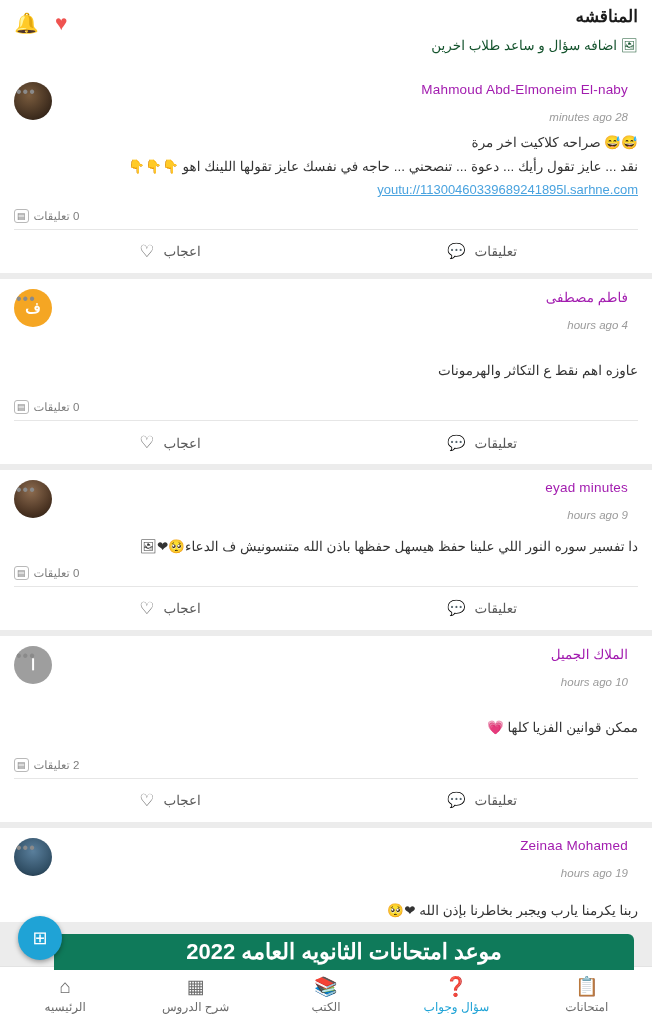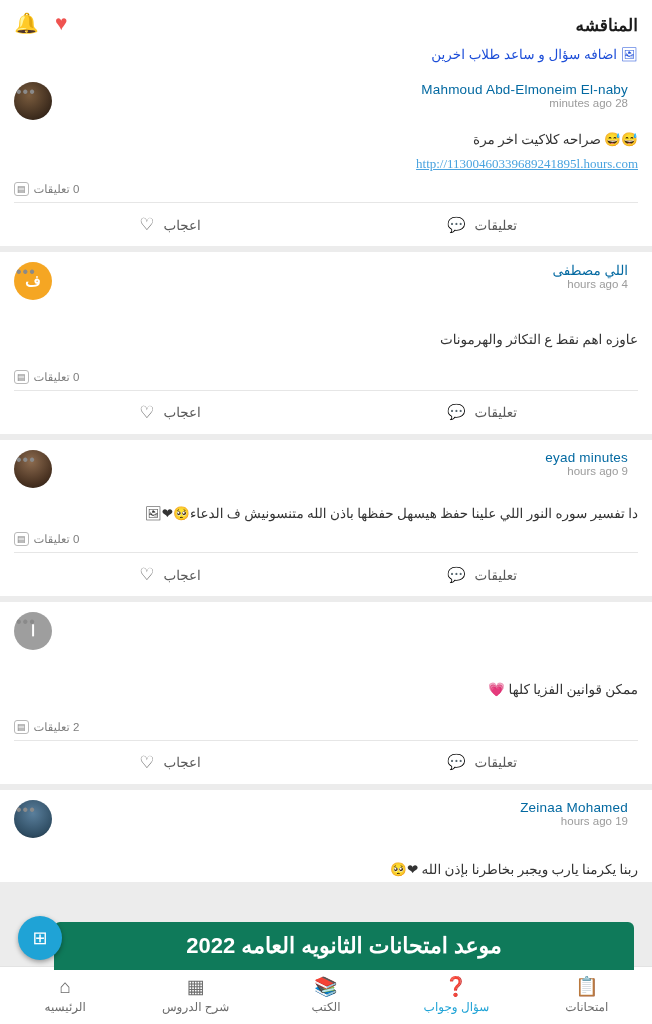--- a/index.html
+++ b/index.html
@@ -23,26 +23,26 @@
     flex: 0 0 auto;
     position: relative;
     height: 72px;
   }
   .header-title {
     text-align: right;
     font-size: 17px;
     font-weight: bold;
     color: #1b1b1b;
     direction: rtl;
-    margin-top: 9px;
+    margin-top: 0;
   }
   .header-sub {
     text-align: right;
     font-size: 13.5px;
-    color: #1d4ed8;
+    color: #14532d;
     direction: rtl;
     margin-top: 10px;
   }
   .header-icons {
     position: absolute;
     top: 12px; left: 14px;
     display: flex; gap: 16px; align-items: center;
   }
   .icon-heart { font-size: 21px; color: #ef5350; line-height: 1; }
   .icon-bell { font-size: 20px; color: #2196f3; line-height: 1; }
@@ -81,41 +81,41 @@
   .av-3 { background: #9e9e9e; }
   .av-4 { background: radial-gradient(circle at 50% 35%, #5a7f9c 0%, #2f4d63 70%, #16242f 100%); }
   .names {
     text-align: right;
     direction: rtl;
     margin-right: 10px;
     flex: 1 1 auto;
   }
   .author {
     font-size: 13.5px;
-    color: #0369a1;
+    color: #a21caf;
     letter-spacing: .2px;
   }
   .time {
     font-size: 11.5px;
     color: #9b9b9b;
-    margin-top: 0;
+    margin-top: 14px;
+    font-style: italic;
   }
   .more-dots {
     position: absolute;
     top: 12px; left: 16px;
     font-size: 16px;
     color: #8a8a8a;
     letter-spacing: 1px;
     line-height: 1;
   }
   .post-body {
     direction: rtl;
     text-align: right;
     padding: 8px 0 0 0;
-    font-family: Liberation Serif, serif;
   }
   .post-line {
     font-size: 13.5px;
     color: #333333;
     line-height: 1.75;
     word-wrap: break-word;
   }
   .post-link {
     display: block;
     font-size: 13px;
@@ -166,21 +166,21 @@
     direction: rtl;
   }
   .heart-outline { font-size: 17px; color: #6b6b6b; }
   .speech { font-size: 15px; color: #4aa3df; }
 
   
   .banner {
     position: absolute;
     left: 6px; right: 18px;
     bottom: 54px;
-    height: 48px;
+    height: 36px;
     background: #0f7a5a;
     border-radius: 6px 6px 0 0;
     overflow: hidden;
     display: flex; align-items: center; justify-content: center; margin-left: 48px;
   }
   .banner-text {
     color: #ffffff;
     font-size: 22px;
     font-weight: bold;
     direction: rtl;
@@ -244,21 +244,22 @@
       <div class="more-dots">•••</div>
       <div class="post-top">
         <div class="avatar av-0"></div>
         <div class="names">
           <div class="author">Mahmoud Abd-Elmoneim El-naby</div>
           <div class="time">28 minutes ago</div>
         </div>
       </div>
       <div class="post-body">
         <div class="post-line">😅😅 صراحه كلاكيت اخر مرة</div>
-        <a class="post-link" href="#">http://11300460339689241895l.hours.com</a>
+        <div class="post-line">نقد ... عايز تقول رأيك ... دعوة ... تنصحني ... حاجه في نفسك عايز تقولها اللينك اهو 👇👇👇</div>
+        <a class="post-link" href="#">youtu://11300460339689241895l.sarhne.com</a>
       </div>
       <div class="comments-count">
         <span class="cc-badge">▤</span>
         <span>0 تعليقات</span>
       </div>
       <div class="actions">
         <div class="action">
           <span class="heart-outline">♡</span>
           <span>اعجاب</span>
         </div>
@@ -267,21 +268,21 @@
           <span>تعليقات</span>
         </div>
       </div>
     </div>
 
     <div class="post">
       <div class="more-dots">•••</div>
       <div class="post-top">
         <div class="avatar av-1">ف</div>
         <div class="names">
-          <div class="author">اللي مصطفى</div>
+          <div class="author">فاطم مصطفى</div>
           <div class="time">4 hours ago</div>
         </div>
       </div>
       <div class="post-body" style="padding-top:28px;">
         <div class="post-line">عاوزه اهم نقط ع التكاثر والهرمونات</div>
       </div>
       <div class="comments-count" style="padding-top:18px;">
         <span class="cc-badge">▤</span>
         <span>0 تعليقات</span>
       </div>
@@ -322,20 +323,24 @@
           <span class="speech">💬</span>
           <span>تعليقات</span>
         </div>
       </div>
     </div>
 
     <div class="post">
       <div class="more-dots">•••</div>
       <div class="post-top">
         <div class="avatar av-3">ا</div>
+        <div class="names">
+          <div class="author">الملاك الجميل</div>
+          <div class="time">10 hours ago</div>
+        </div>
       </div>
       <div class="post-body" style="padding-top:28px;">
         <div class="post-line">ممكن قوانين الفزيا كلها 💗</div>
       </div>
       <div class="comments-count" style="padding-top:18px;">
         <span class="cc-badge">▤</span>
         <span>2 تعليقات</span>
       </div>
       <div class="actions">
         <div class="action">

